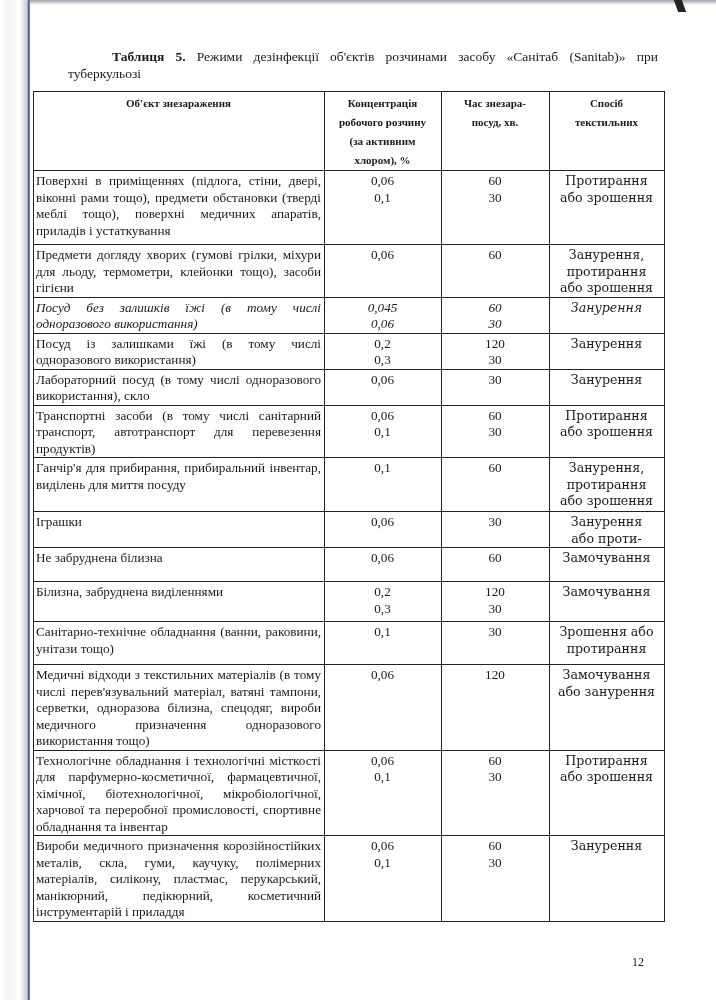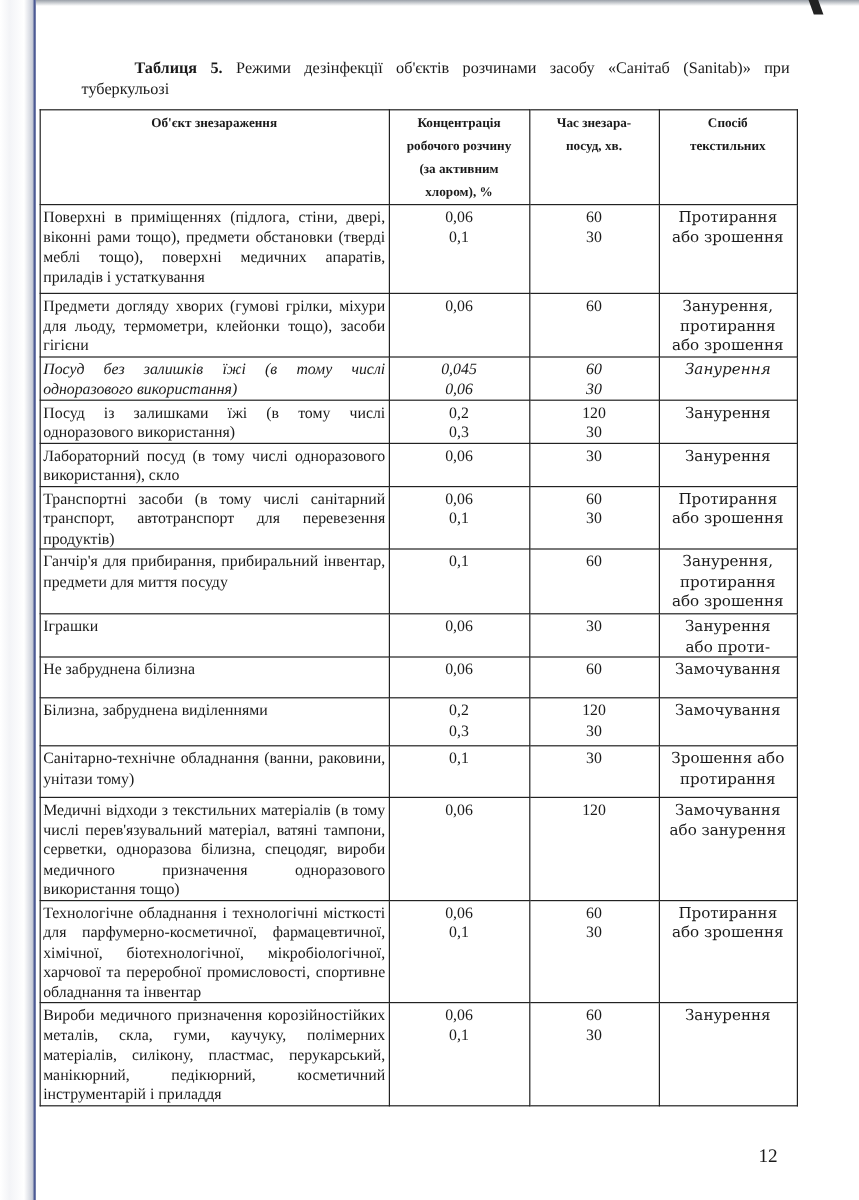--- a/index.html
+++ b/index.html
@@ -47,21 +47,21 @@
   }
   col.c1 { width: 291px; }
   col.c2 { width: 117px; }
   col.c3 { width: 108px; }
   col.c4 { width: 115px; }
   td.obj { text-align: justify; padding-left: 1px; }
   td.num { text-align: center; }
   td.method { text-align: center; font-family: "DejaVu Serif", serif; font-size: 12.6px; line-height: 16.5px; }
   .ln { display: block; }
   .page-number {
-    position: absolute; left: 632px; top: 955px; font-size: 16px;
+    position: absolute; left: 632px; top: 955px; font-size: 12px;
   }
 </style>
 </head>
 <body>
 
 <div class="scan-edge-top"></div>
 <div class="scan-corner"></div>
 <div class="binding"></div>
 
 <div class="caption">
@@ -174,21 +174,21 @@
         <td class="num">
           <span class="ln">60</span>
           <span class="ln">30</span>
         </td>
         <td class="method">
           <span class="ln">Протирання</span>
           <span class="ln">або зрошення</span>
         </td>
       </tr>
       <tr style="height: 54px;">
-        <td class="obj">Ганчір'я для прибирання, прибиральний інвентар, предмети для миття посуду</td>
+        <td class="obj">Ганчір'я для прибирання, прибиральний інвентар, виділень для миття посуду</td>
         <td class="num">
           <span class="ln">0,1</span>
         </td>
         <td class="num">
           <span class="ln">60</span>
         </td>
         <td class="method">
           <span class="ln">Занурення,</span>
           <span class="ln">протирання</span>
           <span class="ln">або зрошення</span>
@@ -227,21 +227,21 @@
         </td>
         <td class="num">
           <span class="ln">120</span>
           <span class="ln">30</span>
         </td>
         <td class="method">
           <span class="ln">Замочування</span>
         </td>
       </tr>
       <tr style="height: 43px;">
-        <td class="obj">Санітарно-технічне обладнання (ванни, раковини, унітази тому)</td>
+        <td class="obj">Санітарно-технічне обладнання (ванни, раковини, унітази тощо)</td>
         <td class="num">
           <span class="ln">0,1</span>
         </td>
         <td class="num">
           <span class="ln">30</span>
         </td>
         <td class="method">
           <span class="ln">Зрошення або</span>
           <span class="ln">протирання</span>
         </td>

